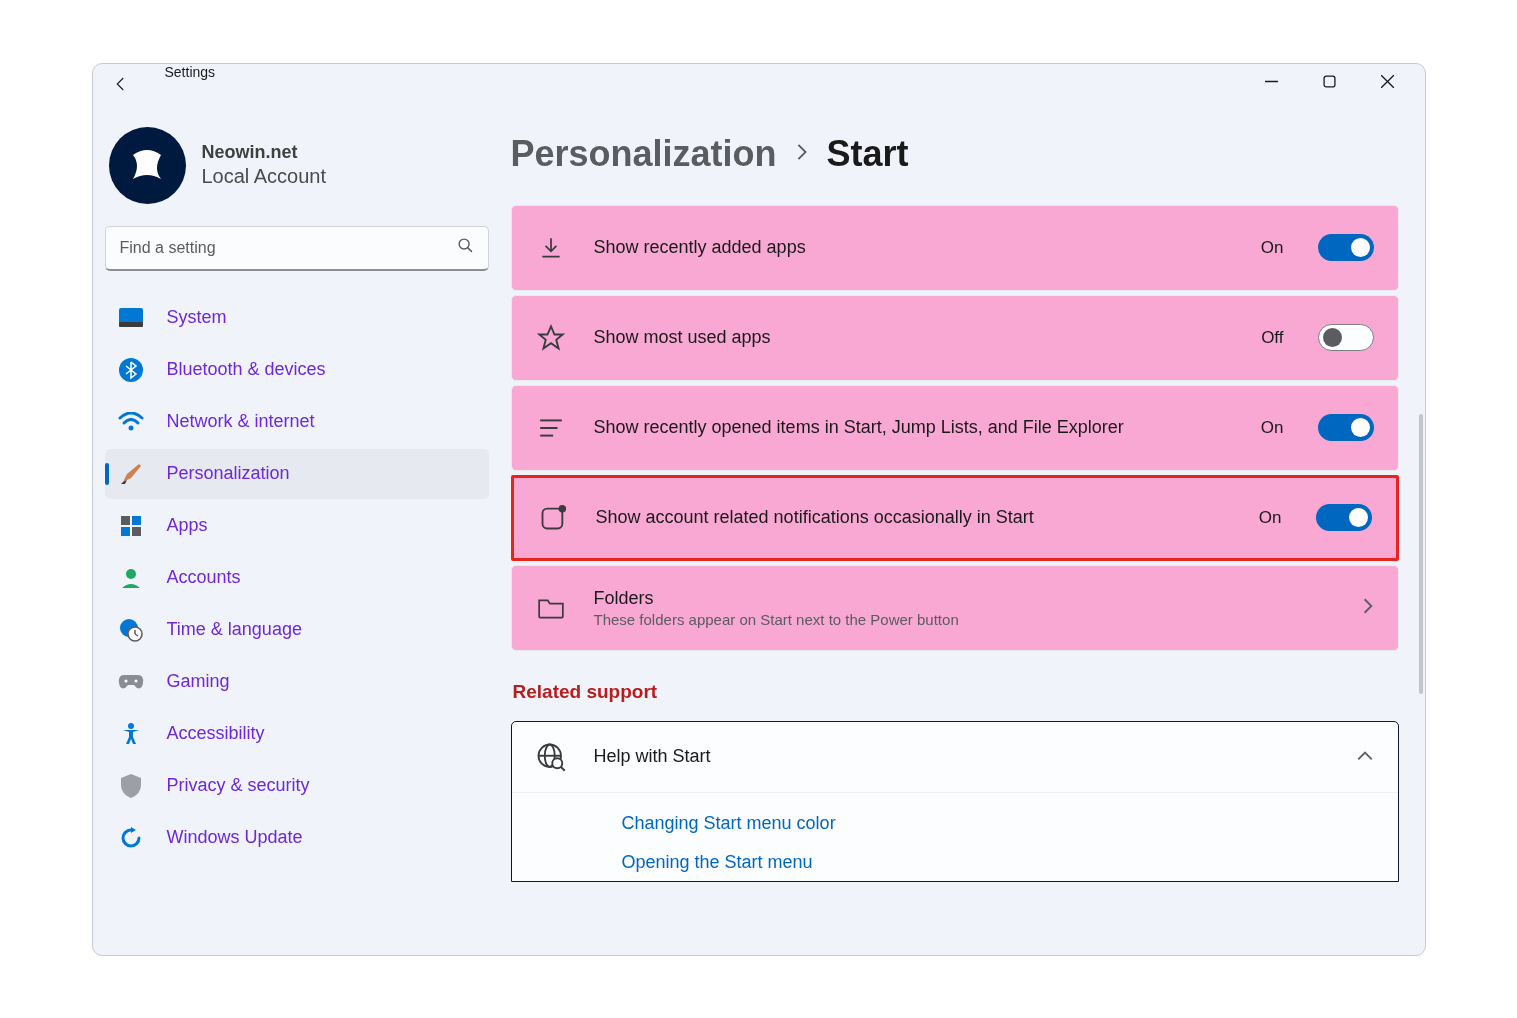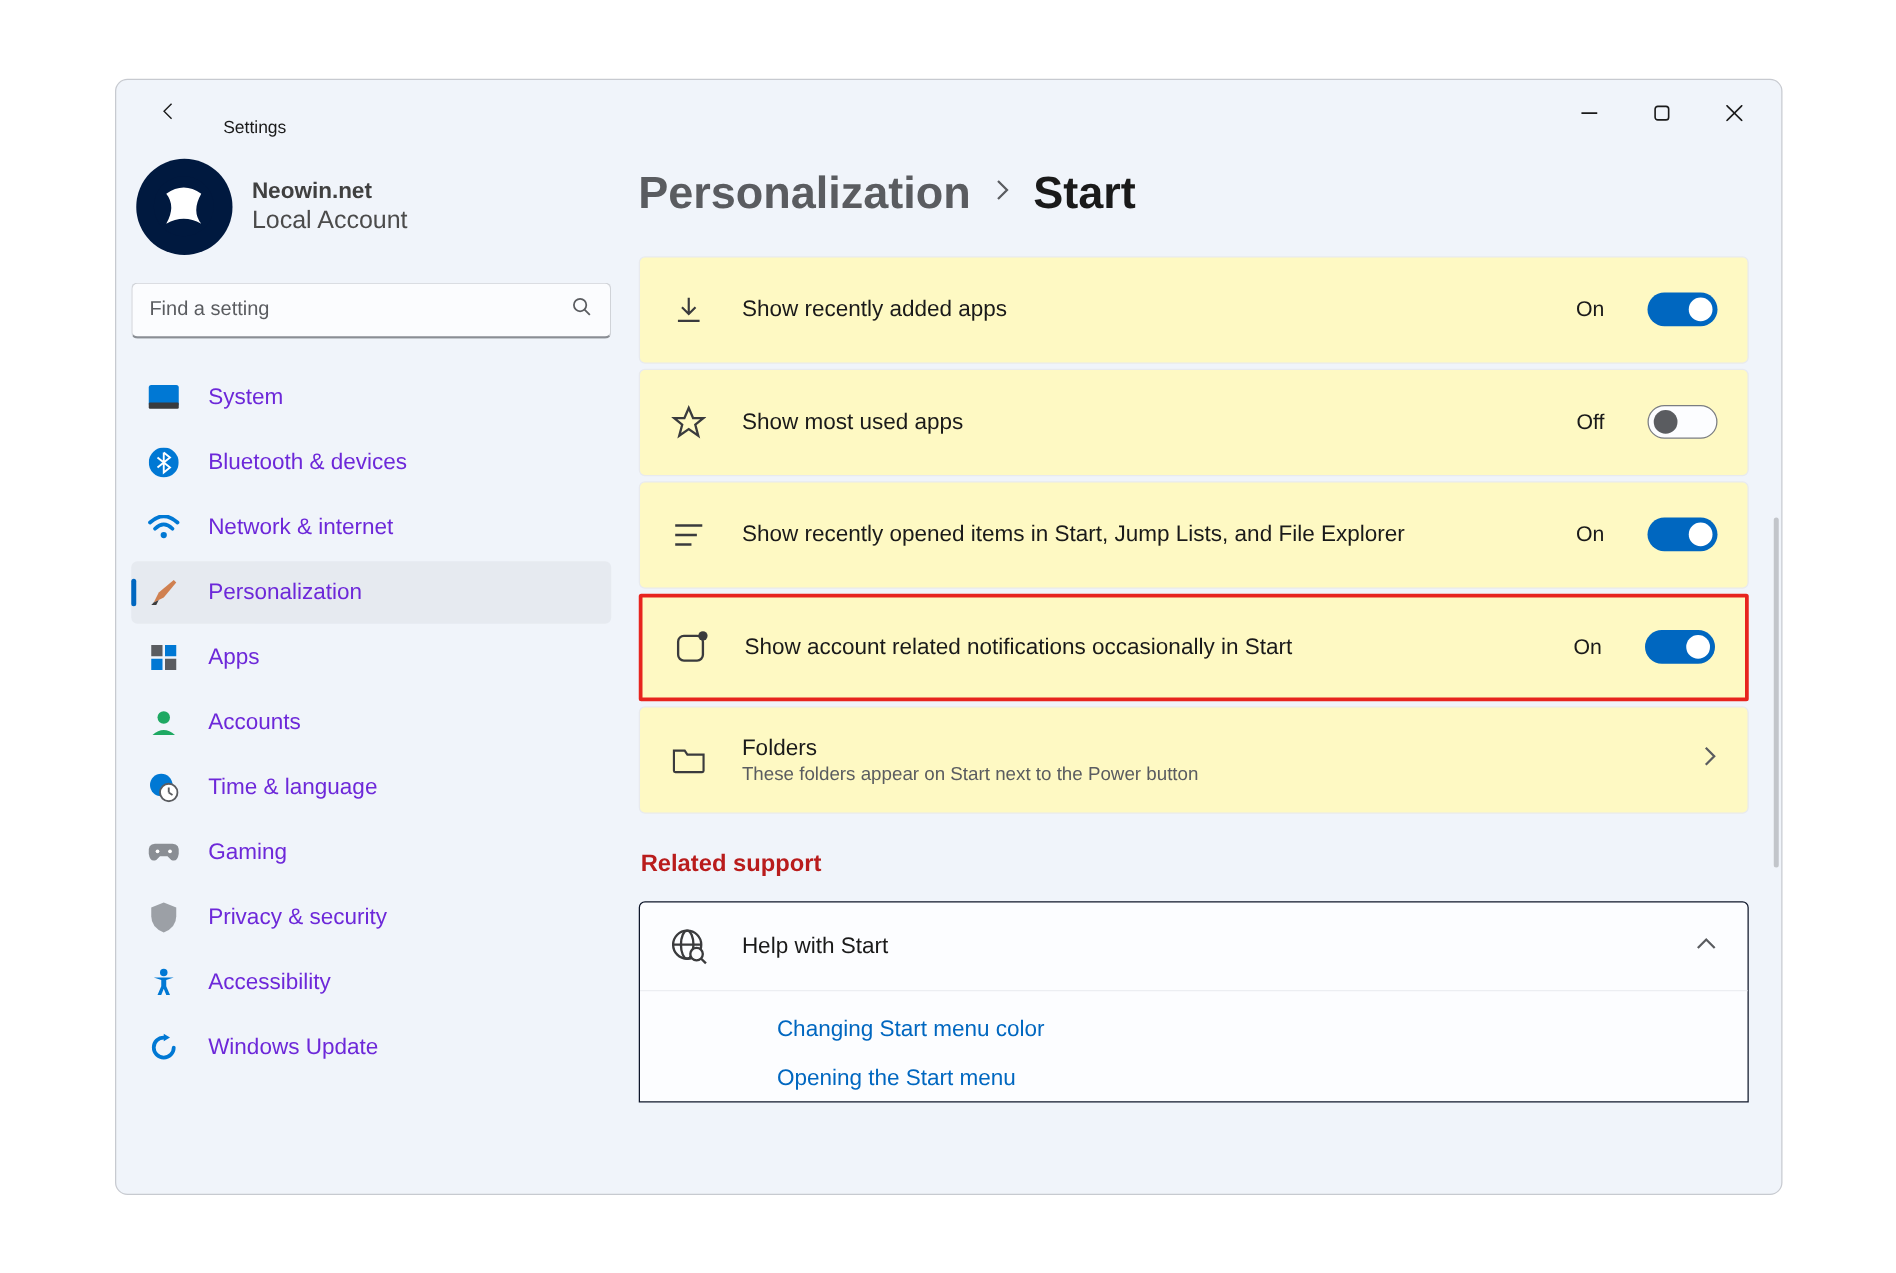--- a/index.html
+++ b/index.html
@@ -23,23 +23,22 @@
   border-radius: 10px;
   border: 1px solid #c7cad0;
   display: flex;
   flex-direction: column;
   overflow: hidden;
   position: relative;
 }
 .titlebar {
   height: 45px;
   display: flex;
-  align-items: flex-end;
+  align-items: flex-start;
   padding: 0 8px;
-  margin-left: 14px;
 }
 .back-btn {
   width: 40px;
   height: 40px;
   display: flex;
   align-items: center;
   justify-content: center;
   border-radius: 4px;
 }
 .title {
@@ -172,21 +171,21 @@
   font-size: 22px;
   color: #5a5c60;
 }
 .crumb-current {
   font-size: 36px;
   font-weight: 600;
   color: #1a1a1a;
 }
 .settings-list { display: flex; flex-direction: column; gap: 4px; }
 .setting-card {
-  background: #fef9c3;
+  background: #f9a8d4;
   border: 1px solid #e8eaee;
   border-radius: 5px;
   padding: 18px 24px;
   display: flex;
   align-items: center;
   gap: 28px;
   min-height: 86px;
 }
 .setting-card.highlighted {
   border: 3px solid #e7241e;
@@ -415,35 +414,35 @@
                 <path d="M6 2 L20 2 Q26 2 25 10 Q24 17 19 15 L16 12 L10 12 L7 15 Q2 17 1 10 Q0 2 6 2 Z" fill="#8a8e94"></path>
                 <circle cx="8" cy="8" r="1.5" fill="#fff"></circle>
                 <circle cx="18" cy="8" r="1.5" fill="#fff"></circle>
               </svg>
           </span>
           <span>Gaming</span>
         </div>
 
         <div class="nav-item">
           <span class="nav-icon">
-            <svg width="22" height="26" viewBox="0 0 22 26">
-                <path d="M11 1 L21 5 L21 12 Q21 21 11 25 Q1 21 1 12 L1 5 Z" fill="#9ca0a6"></path>
-              </svg>
-          </span>
-          <span>Privacy &amp; security</span>
-        </div>
-
-        <div class="nav-item">
-          <span class="nav-icon">
             <svg width="24" height="24" viewBox="0 0 24 24" fill="#0078d4">
                 <circle cx="12" cy="4" r="3"></circle>
                 <path d="M4 8 L20 8 L14 10 L14 15 L17 22 L14 22 L12 17 L10 22 L7 22 L10 15 L10 10 Z"></path>
               </svg>
           </span>
           <span>Accessibility</span>
+        </div>
+
+        <div class="nav-item">
+          <span class="nav-icon">
+            <svg width="22" height="26" viewBox="0 0 22 26">
+                <path d="M11 1 L21 5 L21 12 Q21 21 11 25 Q1 21 1 12 L1 5 Z" fill="#9ca0a6"></path>
+              </svg>
+          </span>
+          <span>Privacy &amp; security</span>
         </div>
 
         <div class="nav-item">
           <span class="nav-icon">
             <svg width="24" height="24" viewBox="0 0 24 24" fill="none" stroke="#0078d4" stroke-width="3">
                 <path d="M20 12 A8 8 0 1 1 12 4" stroke-linecap="round"></path>
                 <path d="M12 1 L12 7 L17 4 Z" fill="#0078d4" stroke="none"></path>
               </svg>
           </span>
           <span>Windows Update</span>

